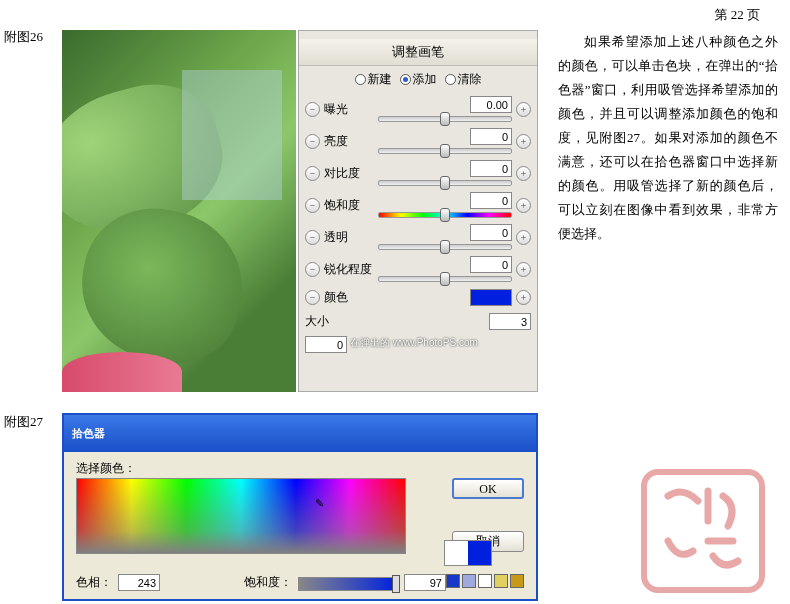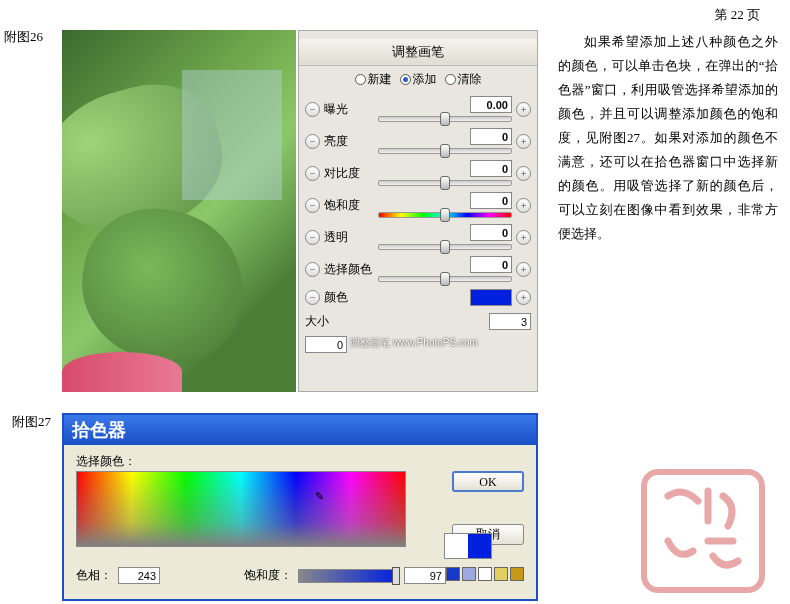--- a/index.html
+++ b/index.html
@@ -1,70 +1,70 @@
 <!DOCTYPE html>
 <html><head>
 <meta charset="utf-8">
 <style>
 * { margin: 0; padding: 0; box-sizing: border-box; font-family: "SimSun", "宋体", serif; }
 body { width: 790px; height: 604px; background: #fff; position: relative; font-size: 12px; }
 
 .page-num { position: absolute; right: 30px; top: 6px; font-size: 13px; }
 .caption1 { position: absolute; left: 4px; top: 28px; font-size: 13px; }
-.caption2 { position: absolute; left: 12px; top: 413px; font-size: 13px; }
+.caption2 { position: absolute; left: 4px; top: 413px; font-size: 13px; }
 
 .photo { position: absolute; left: 62px; top: 30px; width: 234px; height: 362px; background: linear-gradient(135deg,#3a6b2e 0%,#6fa84c 35%,#8cc86a 55%,#4a7d36 80%); overflow: hidden; }
 .leaf1 { position:absolute; width:180px; height:140px; background:radial-gradient(ellipse at 30% 30%,#9fd47a,#5c9144); border-radius:50% 40% 45% 50%; top:60px; left:-20px; transform:rotate(-15deg);}
 .leaf2 { position:absolute; width:160px; height:150px; background:radial-gradient(ellipse at 40% 40%,#7ab85a,#487834); border-radius:45% 50% 40% 50%; top:180px; left:20px; transform:rotate(10deg);}
 .overlay { position:absolute; top:40px; left:120px; width:100px; height:130px; background:rgba(180,210,220,0.45);}
 .petal { position:absolute; bottom:0; left:0; width:120px; height:40px; background:linear-gradient(90deg,#d84a6a,#e87a95); border-radius:50% 50% 0 0;}
 
 .panel { position: absolute; left: 298px; top: 30px; width: 240px; height: 362px; background: #e8e6de; border:1px solid #aaa; }
 .panel-title { text-align: center; padding: 4px 0; background: linear-gradient(#f4f2ea,#e0ddd3); border-bottom:1px solid #bbb; font-size:13px;margin-top:8px;}
 .radio-row { display:flex; justify-content:center; gap:8px; padding:5px 0; }
 .radio-item { display:flex; align-items:center; gap:2px; }
 .radio { width:11px; height:11px; border-radius:50%; border:1px solid #555; display:inline-block; background:#fff; position:relative;}
 .radio.checked::after { content:''; position:absolute; width:5px; height:5px; background:#2a5fc9; border-radius:50%; top:2px; left:2px;}
 
 .slider-row { display:flex; align-items:center; padding:3px 6px; gap:4px; height:32px;}
 .circ-btn { width:15px; height:15px; border-radius:50%; border:1px solid #888; background:linear-gradient(#fff,#ddd); display:flex; align-items:center; justify-content:center; font-size:10px; color:#444; cursor:pointer; flex-shrink:0;}
 .slider-label { width:50px; font-size:12px; }
 .slider-mid { flex:1; display:flex; flex-direction:column; gap:1px;}
 .slider-top { display:flex; justify-content:flex-end;}
-.slider-val { width:42px; height:17px; border:1px solid #888; background:#fff; text-align:right; padding:0 3px; font-size:11px; font-family:Arial;font-weight:bold;}
+.slider-val { width:42px; height:17px; border:1px solid #888; background:#fff; text-align:right; padding:0 3px; font-size:11px; font-family:Arial;}
 .slider-track { height:6px; background:linear-gradient(#ccc,#f0f0f0); border:1px solid #999; border-radius:2px; position:relative; margin-top:2px;}
 .slider-track.rainbow { background:linear-gradient(90deg,#f00,#ff0,#0f0,#0ff,#00f,#f0f,#f00);}
 .slider-thumb { position:absolute; width:10px; height:14px; background:linear-gradient(#fff,#bbb); border:1px solid #666; border-radius:3px; top:-5px; left:50%; transform:translateX(-50%);}
 
 .color-row { display:flex; align-items:center; padding:4px 6px; gap:4px;}
 .color-swatch { width:42px; height:17px; background:#0020e0; border:1px solid #888;}
 .input-row { display:flex; align-items:center; padding:3px 6px; gap:20px;}
 .input-row .lbl { flex:1; font-size:12px;}
 .num-input { width:42px; height:17px; border:1px solid #888; background:#fff; text-align:right; padding:0 3px; font-size:11px; font-family:Arial;}
 .watermark { position:absolute; left:350px; top:336px; font-size:10px; color:#fff; font-family:Arial; text-shadow:0 0 2px #000;}
 
 .right-text { position:absolute; left:558px; top:30px; width:220px; font-size:13px; line-height:1.85; text-align:justify;}
 .right-text p { text-indent:2em; margin-bottom:2px;}
 
 .picker { position:absolute; left:62px; top:413px; width:476px; height:188px; border:2px solid #1a4fc8; background:#ece9d8;}
-.picker-title { background:linear-gradient(#3a79e8,#1a4fc8); color:#fff; padding:3px 8px; font-size:18px; font-weight:bold;}
+.picker-title { background:linear-gradient(#3a79e8,#1a4fc8); color:#fff; padding:11px 8px; font-size:11px; font-weight:bold;}
 .picker-body { padding:8px 12px; position:relative; height:180px;}
 .pick-lbl { position:absolute; left:12px; top:8px; font-size:12px;}
 .gradient-box { position:absolute; left:12px; top:26px; width:330px; height:76px; border:1px solid #888; background:linear-gradient(to right,#f00,#ff0,#0f0,#0ff,#00f,#f0f,#f00); }
 .gradient-box::before { content:''; position:absolute; inset:0; background:linear-gradient(to bottom, rgba(255,255,255,0) 0%, rgba(128,128,128,0.5) 70%, #808080 100%);}
 .eyedrop { position:absolute; left:238px; top:18px; font-size:11px;}
 .ok-btn, .cancel-btn { position:absolute; right:12px; width:72px; height:21px; background:linear-gradient(#fff,#e4e1d4); border:1px solid #888; border-radius:3px; font-size:12px; text-align:center; line-height:19px; cursor:pointer;}
 .ok-btn { top:26px; border:2px solid #4a7ad0;}
 .cancel-btn { top:54px;margin-top:25px;}
 .result-box { position:absolute; right:44px; top:88px; width:48px; height:26px; border:1px solid #888; display:flex;}
 .result-box .half { flex:1;} .half.w{background:#fff;} .half.b{background:#0020e0;}
 .preset-row { position:absolute; right:12px; top:122px; display:flex; gap:2px;}
 .preset { width:14px; height:14px; border:1px solid #666;}
 .hue-row { position:absolute; left:12px; top:122px; display:flex; align-items:center; gap:6px; font-size:12px;}
-.sat-row { position:absolute; left:180px; top:122px; display:flex; align-items:center; gap:6px; font-size:12px;}
+.sat-row { position:absolute; left:180px; top:122px; display:flex; align-items:flex-end; gap:6px; font-size:12px;}
 .sat-slider { width:100px; height:14px; border:1px solid #888; background:linear-gradient(to right,#888,#0020e0); position:relative;}
 .sat-slider .thumb { position:absolute; right:-3px; top:-3px; width:8px; height:18px; background:#ddd; border:1px solid #555;}
 
 .seal { position:absolute; right:22px; bottom:8px; width:130px; height:130px; }
 .seal rect { fill:none; stroke:#e8a8a8; stroke-width:6; rx:14;}
 .seal path { fill:none; stroke:#e8a8a8; stroke-width:7; stroke-linecap:round;}
 </style>
 </head>
 <body>
 
@@ -156,21 +156,21 @@
           <input class="slider-val" value="0" style="">
         </div>
         <div class="slider-track">
           <div class="slider-thumb"></div>
         </div>
       </div>
     <span class="circ-btn">+</span>
   </div>
   <div class="slider-row">
     <span class="circ-btn">−</span>
-    <span class="slider-label">选择颜色</span>
+    <span class="slider-label">锐化程度</span>
     <div class="slider-mid">
         <div class="slider-top">
           <input class="slider-val" value="0" style="">
         </div>
         <div class="slider-track">
           <div class="slider-thumb"></div>
         </div>
       </div>
     <span class="circ-btn">+</span>
   </div>
@@ -183,21 +183,21 @@
     <span class="circ-btn">+</span>
   </div>
   <div class="input-row">
     <span class="lbl">大小</span>
     <input class="num-input" value="3" style="">
   </div>
   <div class="input-row">
     <input class="num-input" value="0" style="">
   </div>
 </div>
-<div class="watermark">调整画笔 www.PhotoPS.com</div>
+<div class="watermark">在弹出的 www.PhotoPS.com</div>
 
 <div class="right-text">
   <p>如果希望添加上述八种颜色之外的颜色，可以单击色块，在弹出的“拾色器”窗口，利用吸管选择希望添加的颜色，并且可以调整添加颜色的饱和度，见附图27。如果对添加的颜色不满意，还可以在拾色器窗口中选择新的颜色。用吸管选择了新的颜色后，可以立刻在图像中看到效果，非常方便选择。</p>
 </div>
 
 <div class="picker">
   <div class="picker-title">拾色器</div>
   <div class="picker-body">
     <span class="pick-lbl">选择颜色：</span>
     <div class="gradient-box">

